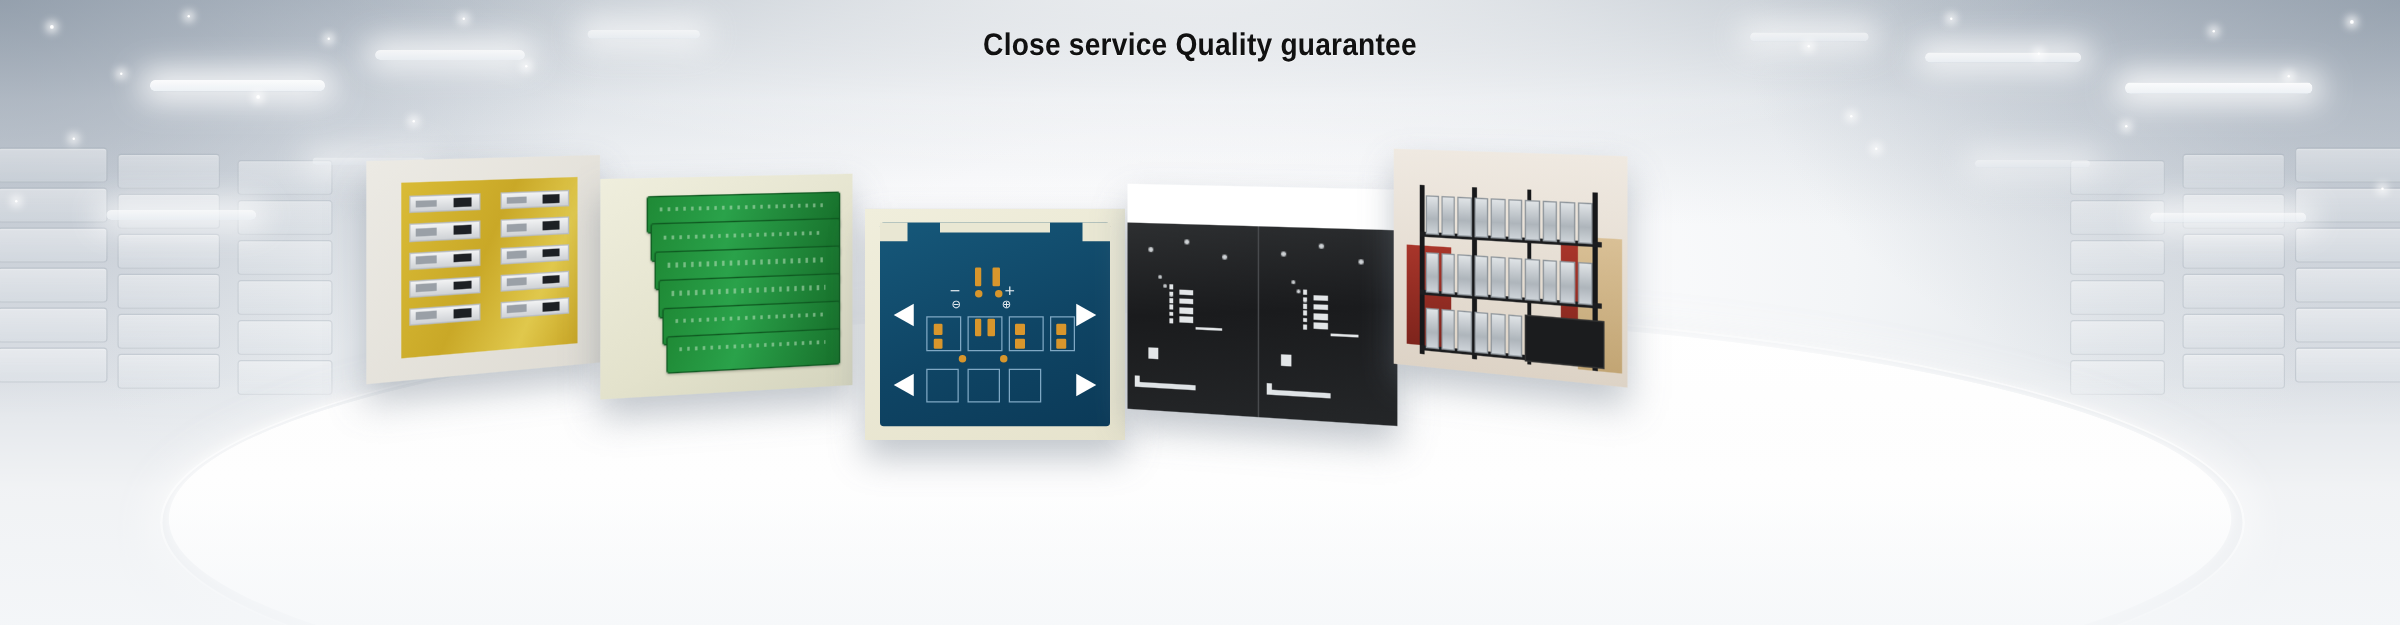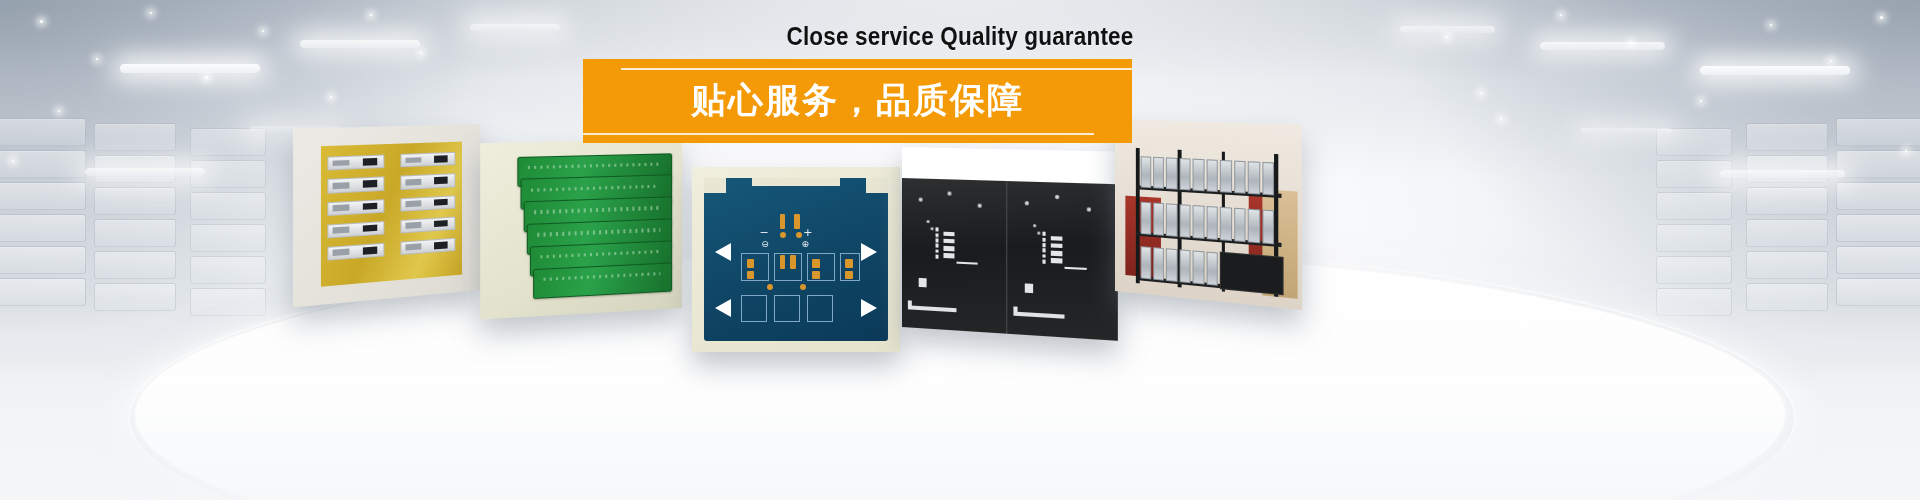--- a/index.html
+++ b/index.html
@@ -511,19 +511,14 @@
             </div>
           </div>
         <div class="traybox" style="left:58%;top:72%;width:32%;height:20%"></div>
       </div>
     </div>
 
   </div>
 
   <div class="headline">Close service Quality guarantee</div>
 
-  <div class="orange-box">
-    <div class="orange-rule top"></div>
-    <div class="orange-rule bottom"></div>
-    <div class="orange-text">贴心服务，品质保障</div>
-  </div>
 
 </div>
 
 </body></html>

